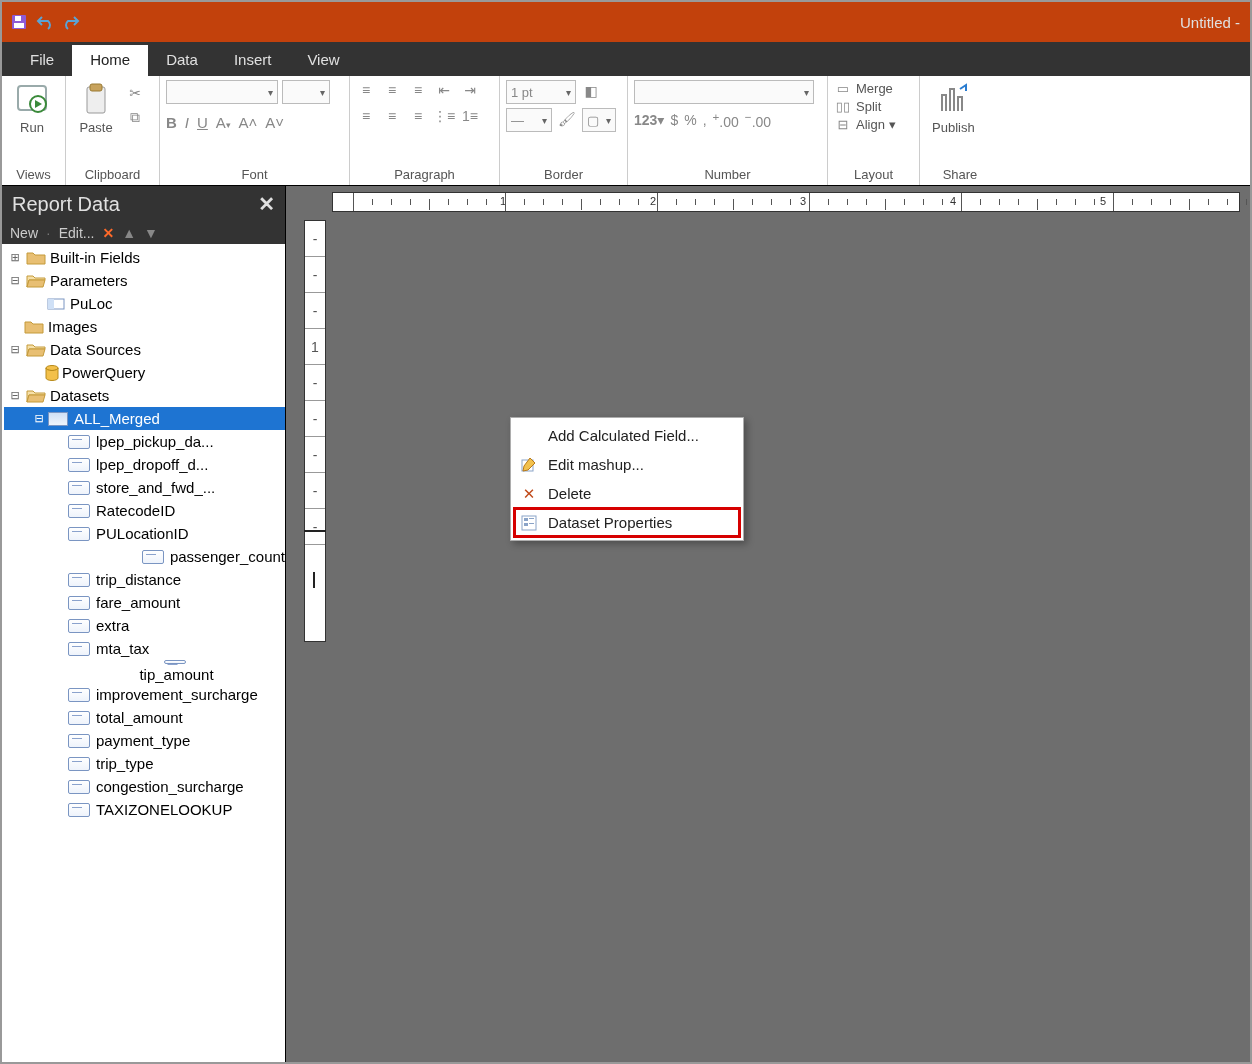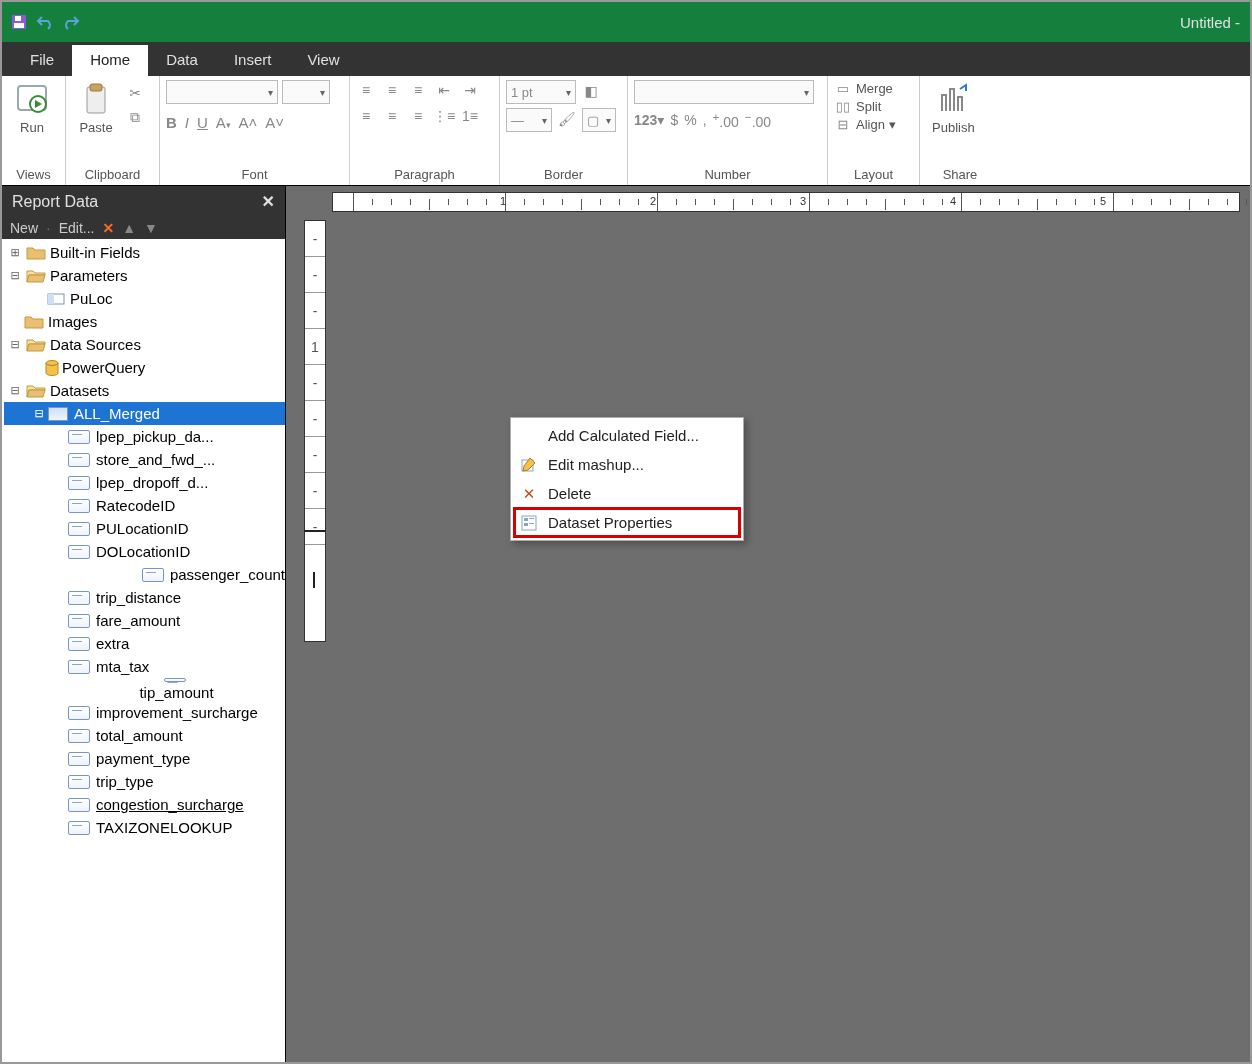--- a/index.html
+++ b/index.html
@@ -7,21 +7,21 @@
   font-family: "Segoe UI", Tahoma, sans-serif;
   font-size: 14px;
   background: #fff;
   width: 1252px;
   height: 1064px;
   overflow: hidden;
   border: 2px solid #999;
 }
 
 .titlebar {
-  background: #15803d;
+  background: #c2410c;
   height: 40px;
   display: flex;
   align-items: center;
   padding: 0 6px;
   color: #ccc;
 }
 .qat { display:flex; align-items:center; gap:4px; }
 .qat .qicon { width:22px; height:22px; display:flex; align-items:center; justify-content:center; color:#5aa3d6; font-size:18px; }
 .title-text { margin-left:auto; color:#e0e0e0; font-size:15px; padding-right:4px; }
 
@@ -97,21 +97,21 @@
   width: 284px;
   background:#fff;
   display:flex;
   flex-direction:column;
   border-right:1px solid #000;
 }
 .panel-header {
   background:#333;
   color:#e0e0e0;
   padding:6px 10px;
-  font-size:16px;
+  font-size:20px;
   display:flex;
   align-items:center;
 }
 .panel-header .px { margin-left:auto; font-weight:bold; cursor:pointer;}
 .panel-tools {
   background:#333;
   color:#ccc;
   padding:3px 8px;
   font-size:14px;
   display:flex;
@@ -468,38 +468,34 @@
         <span class="dstab"></span>
         <span>ALL_Merged</span>
       </div>
       <div id="fields-container">
           <div class="tr" style="padding-left: 64px;">
             <span class="fieldicon"></span>
             <span>lpep_pickup_da...</span>
           </div>
           <div class="tr" style="padding-left: 64px;">
             <span class="fieldicon"></span>
+            <span>lpep_dropoff_d...</span>
+          </div>
+          <div class="tr" style="padding-left: 64px;">
+            <span class="fieldicon"></span>
             <span>store_and_fwd_...</span>
           </div>
           <div class="tr" style="padding-left: 64px;">
             <span class="fieldicon"></span>
-            <span>lpep_dropoff_d...</span>
-          </div>
-          <div class="tr" style="padding-left: 64px;">
-            <span class="fieldicon"></span>
             <span>RatecodeID</span>
           </div>
           <div class="tr" style="padding-left: 64px;">
             <span class="fieldicon"></span>
             <span>PULocationID</span>
           </div>
-          <div class="tr" style="padding-left: 64px;">
-            <span class="fieldicon"></span>
-            <span>DOLocationID</span>
-          </div>
           <div class="tr" style="padding-left: 64px; justify-content: flex-end;">
             <span class="fieldicon"></span>
             <span>passenger_count</span>
           </div>
           <div class="tr" style="padding-left: 64px;">
             <span class="fieldicon"></span>
             <span>trip_distance</span>
           </div>
           <div class="tr" style="padding-left: 64px;">
             <span class="fieldicon"></span>
@@ -526,21 +522,21 @@
             <span>total_amount</span>
           </div>
           <div class="tr" style="padding-left: 64px;">
             <span class="fieldicon"></span>
             <span>payment_type</span>
           </div>
           <div class="tr" style="padding-left: 64px;">
             <span class="fieldicon"></span>
             <span>trip_type</span>
           </div>
-          <div class="tr" style="padding-left: 64px; text-decoration: underline;">
+          <div class="tr" style="padding-left: 64px;">
             <span class="fieldicon"></span>
             <span>congestion_surcharge</span>
           </div>
           <div class="tr" style="padding-left: 64px;">
             <span class="fieldicon"></span>
             <span>TAXIZONELOOKUP</span>
           </div>
         </div>
     </div>
   </div>

